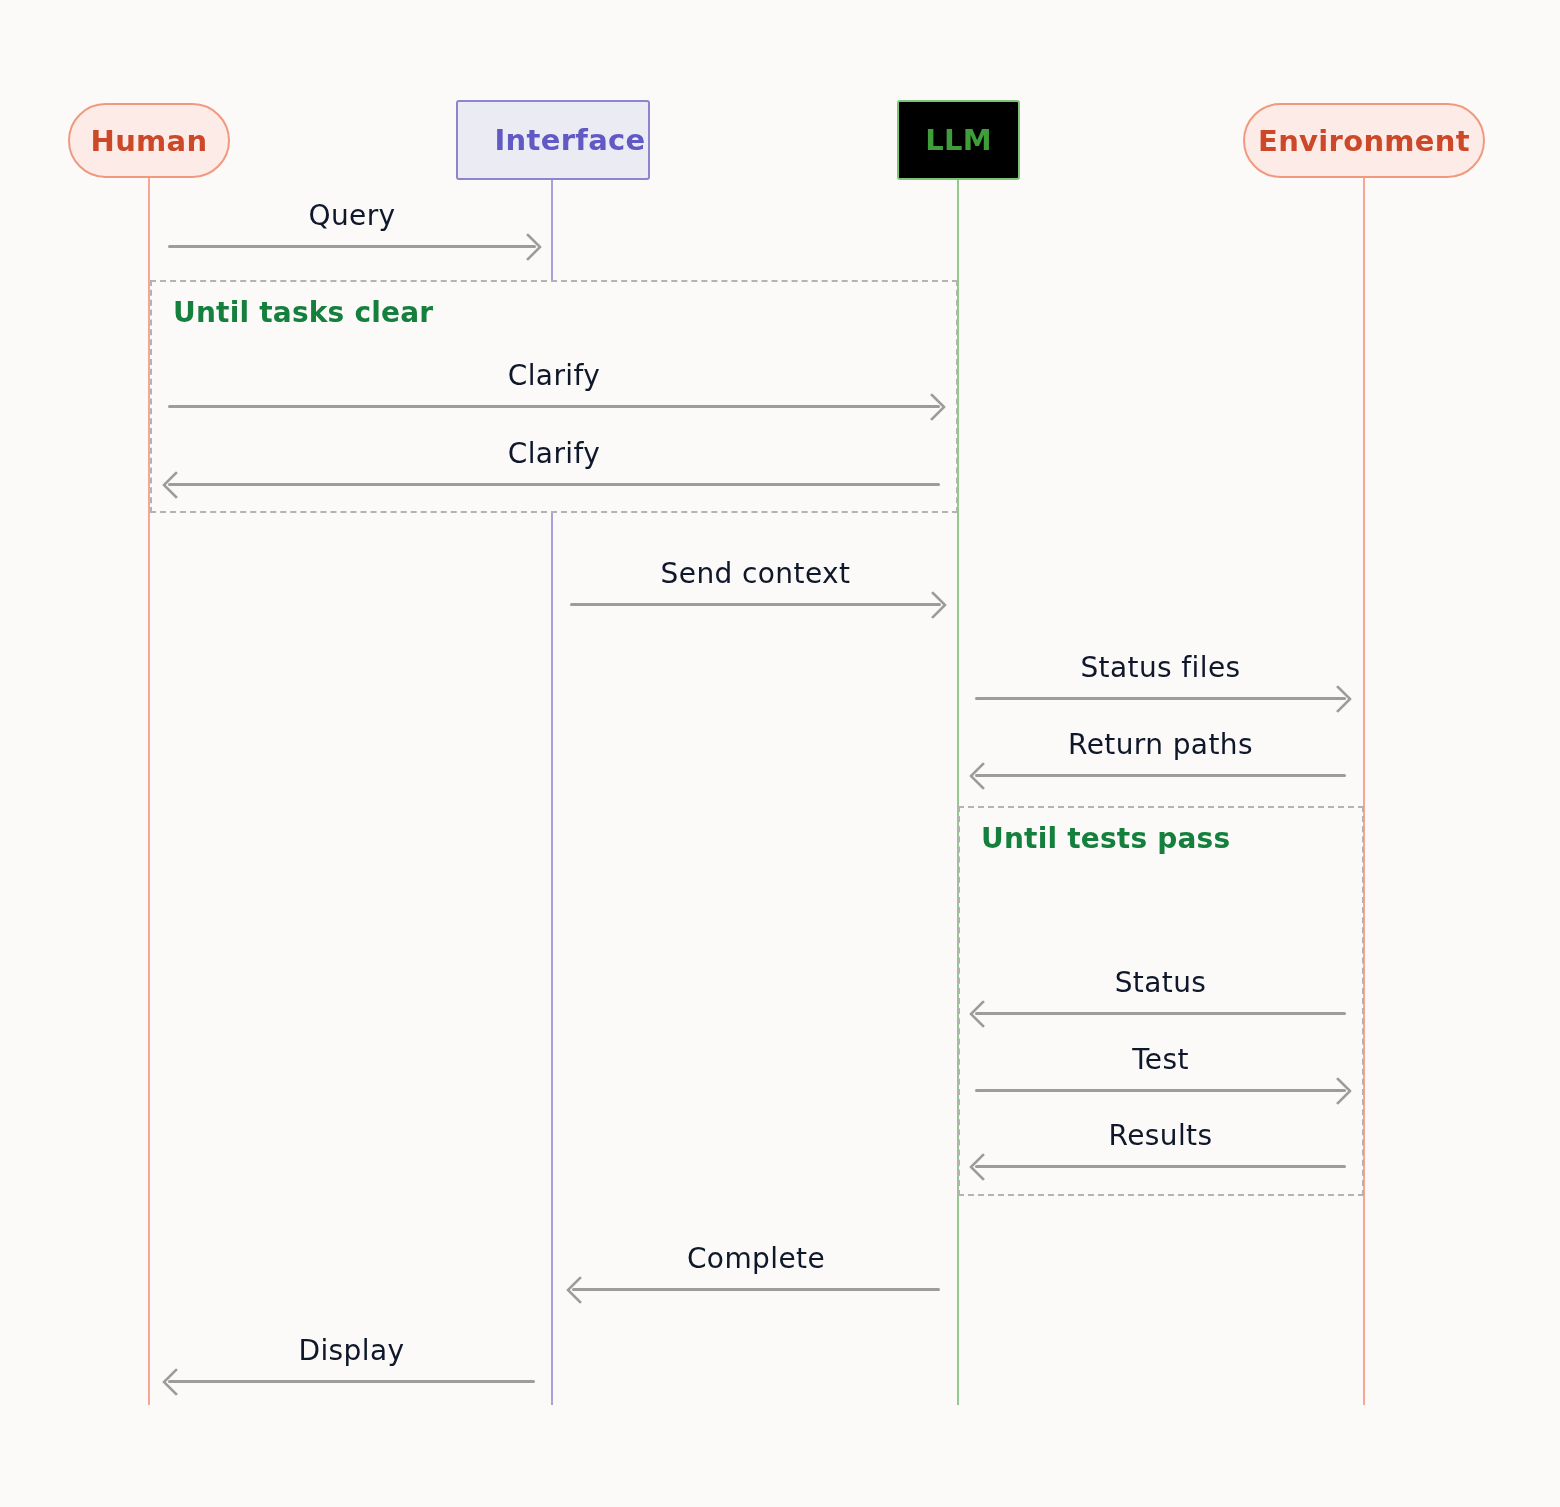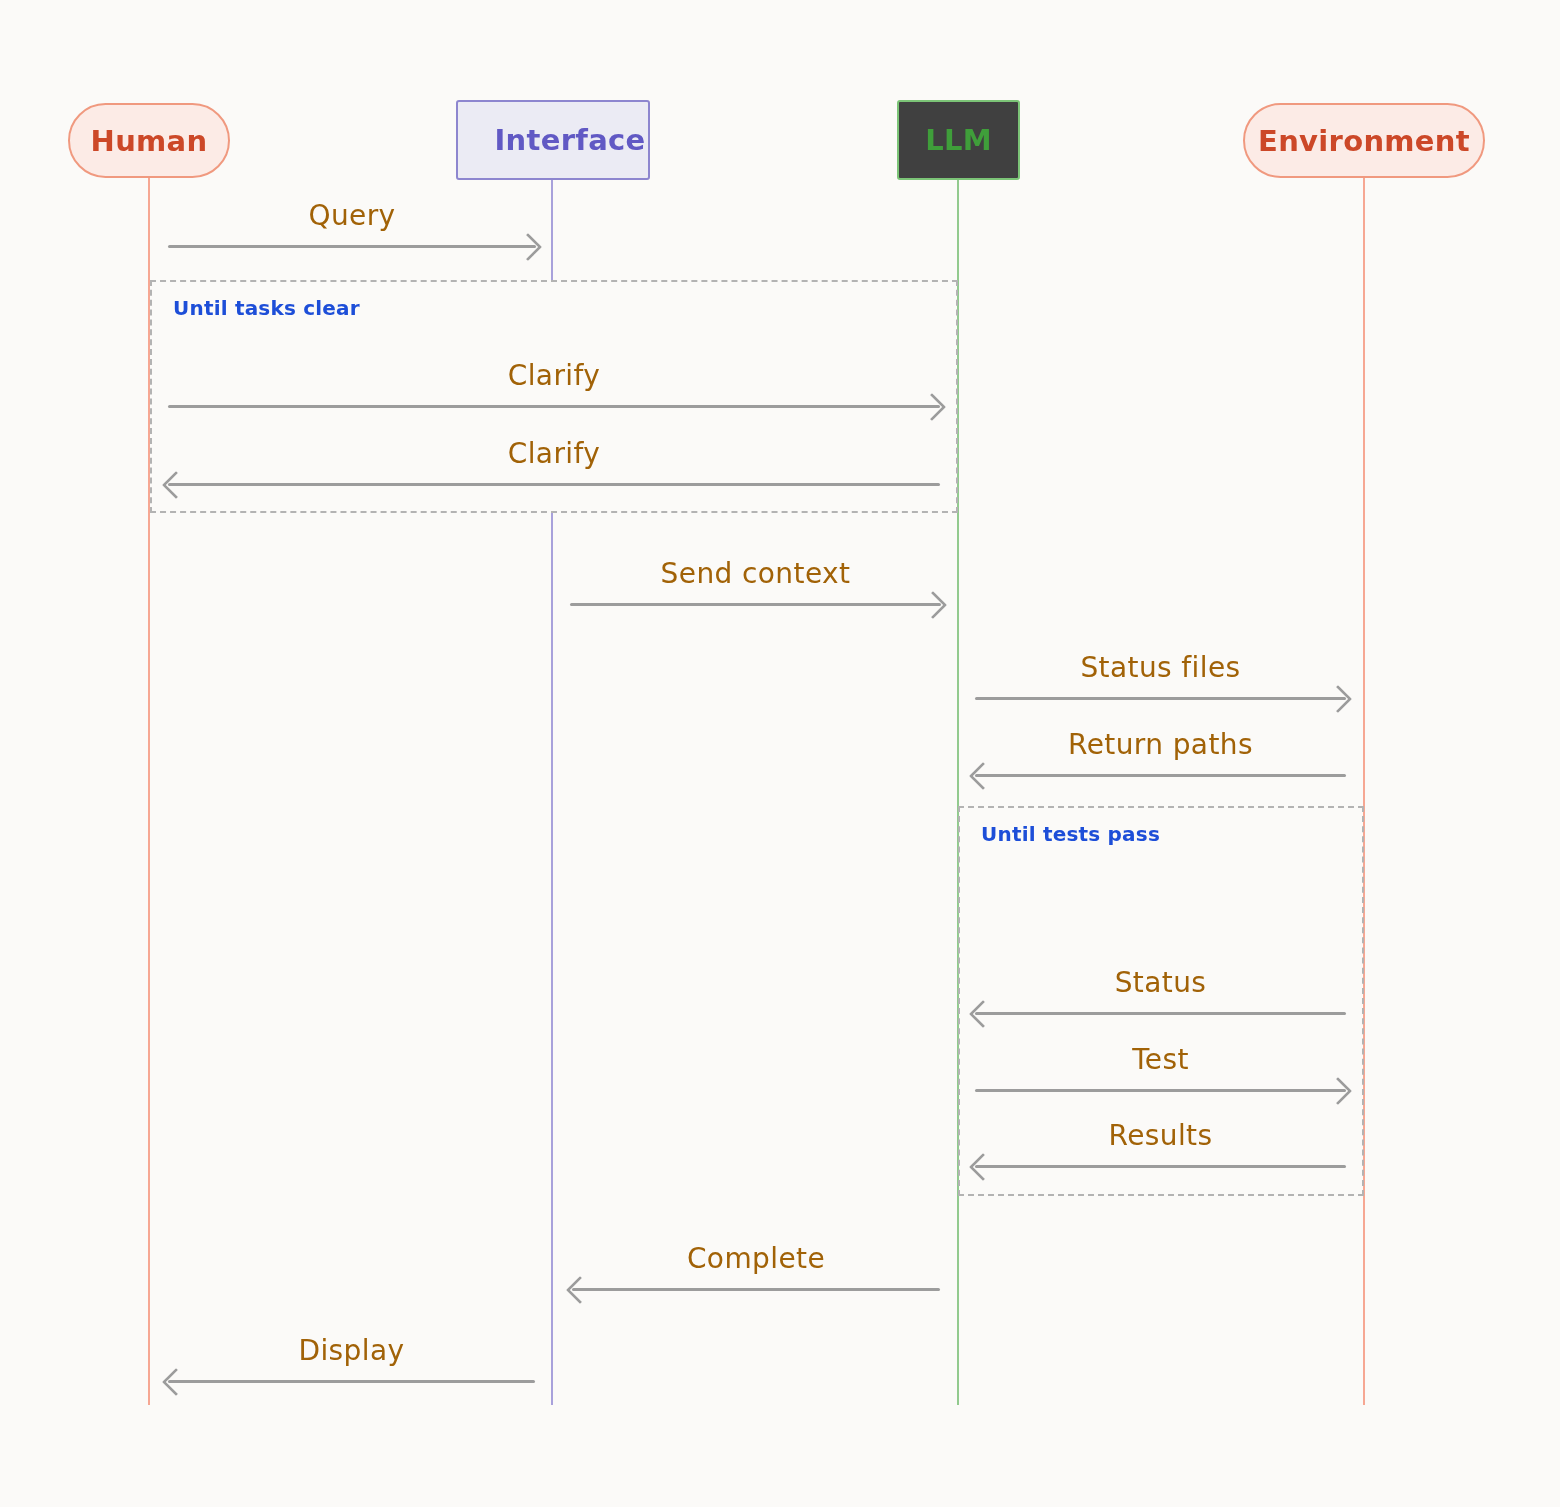--- a/index.html
+++ b/index.html
@@ -13,44 +13,44 @@
 
   
   .actor {
     position:absolute;
     display:flex; align-items:center; justify-content:center;
     font-weight:bold; font-size:29px; letter-spacing:0.3px;
     box-sizing:border-box; z-index:5;
   }
   .actor.pill  { border-radius:38px; background:#fcebe6; border:2px solid #f0997f; color:#cc4828; }
   .actor.rect  { border-radius:3px; background:#ebebf4; border:2px solid #8d86cf; color:#6159c4; }
-  .actor.rect.green { background:#404040; border-color:#7cc477; color:#3f9e3a; }
+  .actor.rect.green { background:#000000; border-color:#7cc477; color:#3f9e3a; }
 
   
   .lifeline { position:absolute; width:2px; z-index:1; }
   .lifeline.salmon { background:#f6a793; }
   .lifeline.purple { background:#a8a1db; }
   .lifeline.green  { background:#92ca8e; }
 
   
   .loopbox {
     position:absolute; box-sizing:border-box;
     border:2px dashed #b3b3b3; z-index:3;
   }
   .loop-title {
     position:absolute; left:21px; top:14px;
-    font-weight:bold; font-size:20px; color:#1d4ed8; letter-spacing:0.2px;
+    font-weight:bold; font-size:28px; color:#15803d; letter-spacing:0.2px;
     white-space:nowrap;
   }
 
   
   .msg { position:absolute; height:56px; z-index:4; }
   .msg-label {
     position:absolute; left:0; right:0; bottom:16px;
-    text-align:center; font-size:28px; color:#a16207;
+    text-align:center; font-size:28px; color:#0f172a;
     letter-spacing:0.4px; white-space:nowrap;
   }
   .msg-line {
     position:absolute; left:0; bottom:0; width:100%; height:3px;
     background:#9c9c9c; border-radius:2px;
   }
   .msg.right .msg-line::after,
   .msg.left  .msg-line::after {
     content:""; position:absolute; top:50%;
     width:17px; height:17px;

